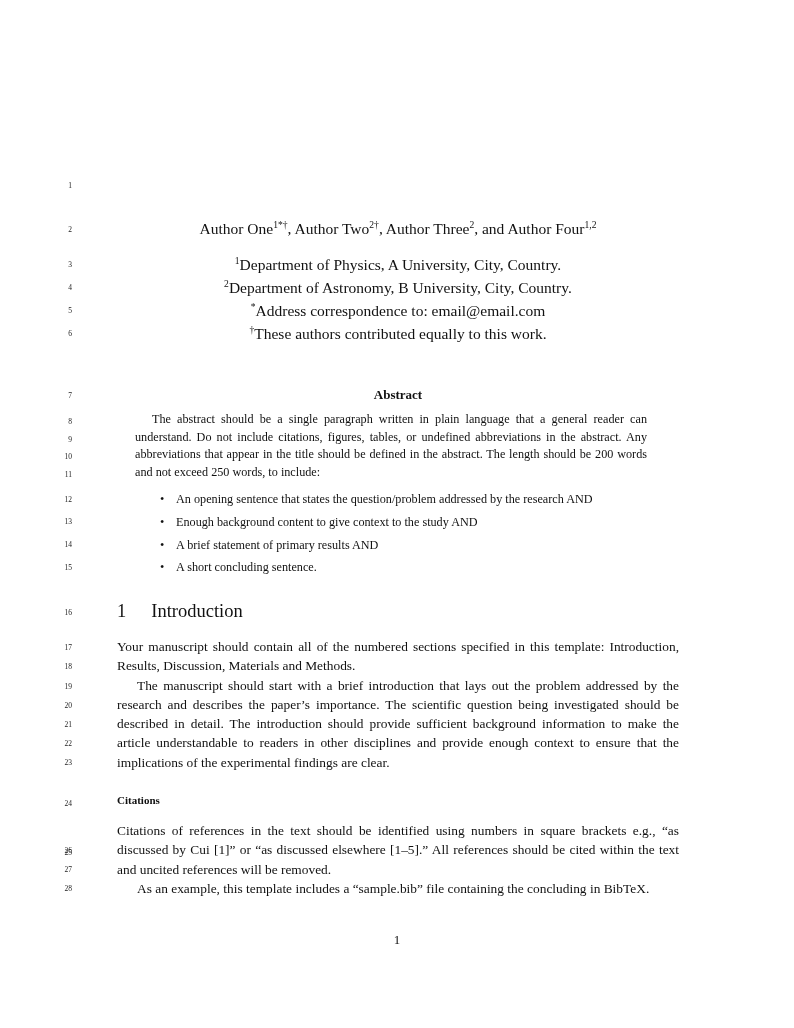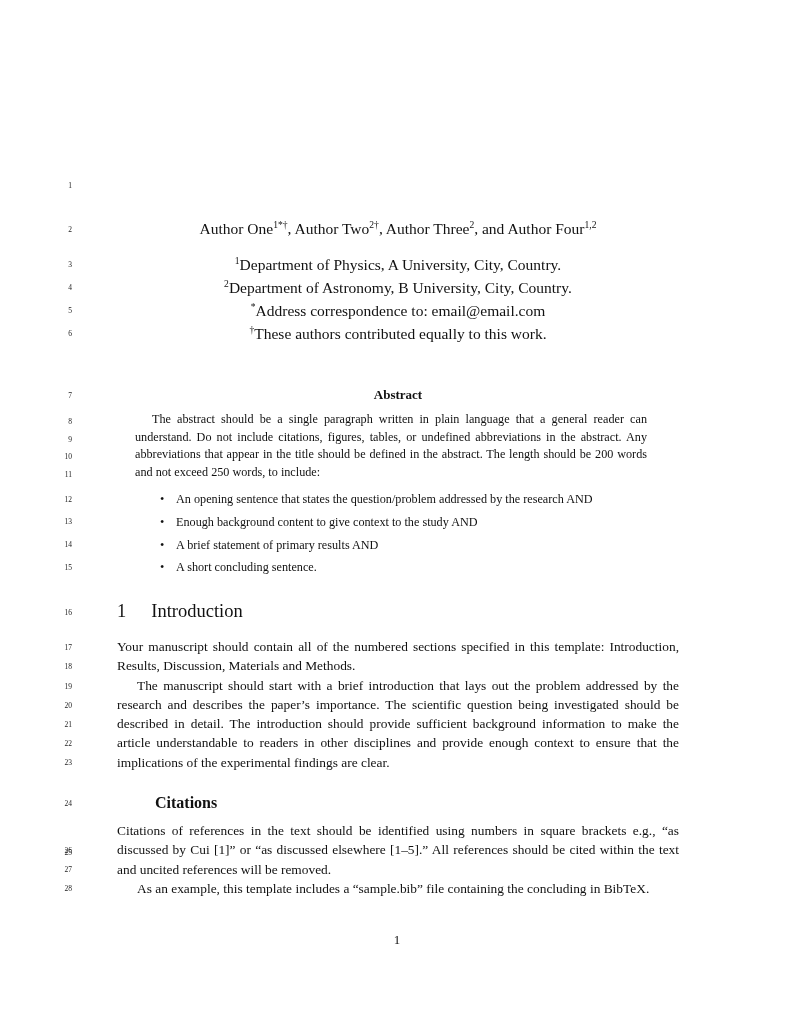--- a/index.html
+++ b/index.html
@@ -103,23 +103,22 @@
     font-size: 13.4px;
     line-height: 19.3px;
     text-align: justify;
   }
   .body-block p { margin: 0; }
   .body-block p.indent { text-indent: 20px; }
   .intro-block { top: 637px; }
 
   .subsection-heading {
     top: 794px;
-    font-size: 16px;
+    font-size: 11px;
     font-weight: bold;
-    margin-left: 38px;
   }
   .citations-block { top: 821px; }
 
   .page-number {
     position: absolute;
     left: 0;
     width: 794px;
     top: 932px;
     text-align: center;
     font-size: 13px;

